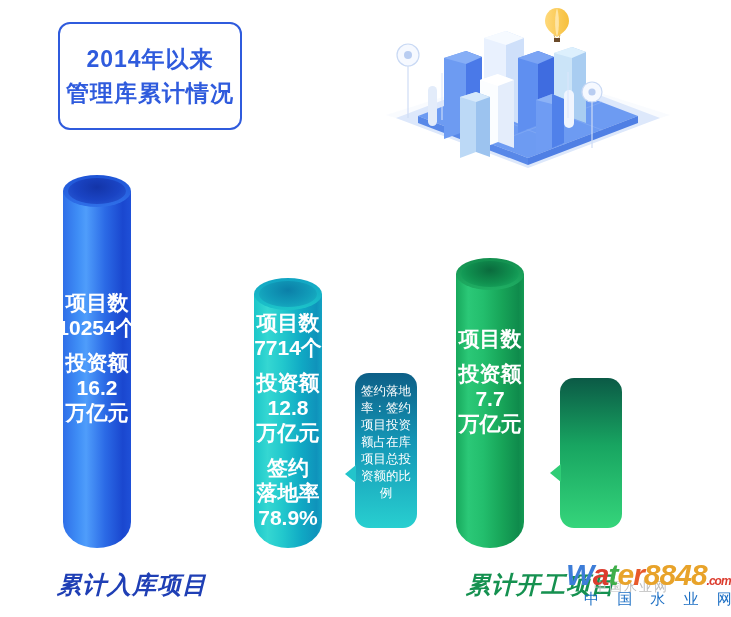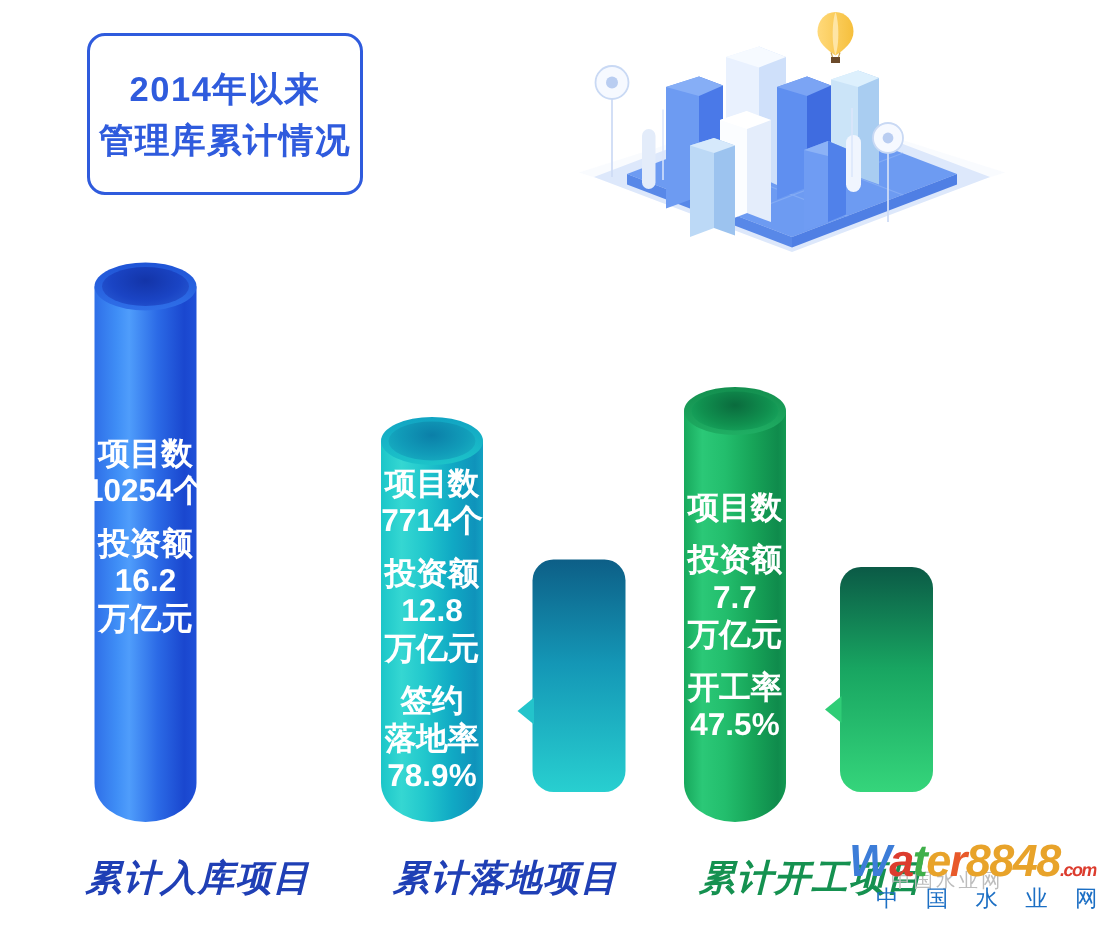--- a/index.html
+++ b/index.html
@@ -249,36 +249,32 @@
     <div class="mouth"></div>
     <div class="txt" style="top:68px;">
       <div class="grp">
         <div class="ln">项目数</div>
       </div>
       <div class="grp">
         <div class="ln">投资额</div>
         <div class="ln">7.7</div>
         <div class="ln">万亿元</div>
       </div>
-      <div class="grp">
-        <div class="ln">开工率</div>
-        <div class="ln">47.5%</div>
-      </div>
     </div>
   </div>
 
   <div class="callout" id="callout1">
     <span class="tail"></span>
+    <span>签约落地率：签约项目投资额占在库项目总投资额的比例</span>
   </div>
   <div class="callout" id="callout2">
     <span class="tail"></span>
   </div>
 
   <div class="blabel" id="blabel1">累计入库项目</div>
-  <div class="blabel" id="blabel2">累计落地项目</div>
   <div class="blabel" id="blabel3">累计开工项目</div>
 
   <div class="watermark">
     <div class="wm-sub">中国水业网</div>
     <div class="wm-main">
       <span class="w1">W</span><span class="w2">a</span><span class="w3">t</span><span class="w4">e</span><span class="w5">r</span><span class="w4">8848</span><span class="w6">.com</span>
     </div>
     <div class="wm-cn">中 国 水 业 网</div>
   </div>
 

